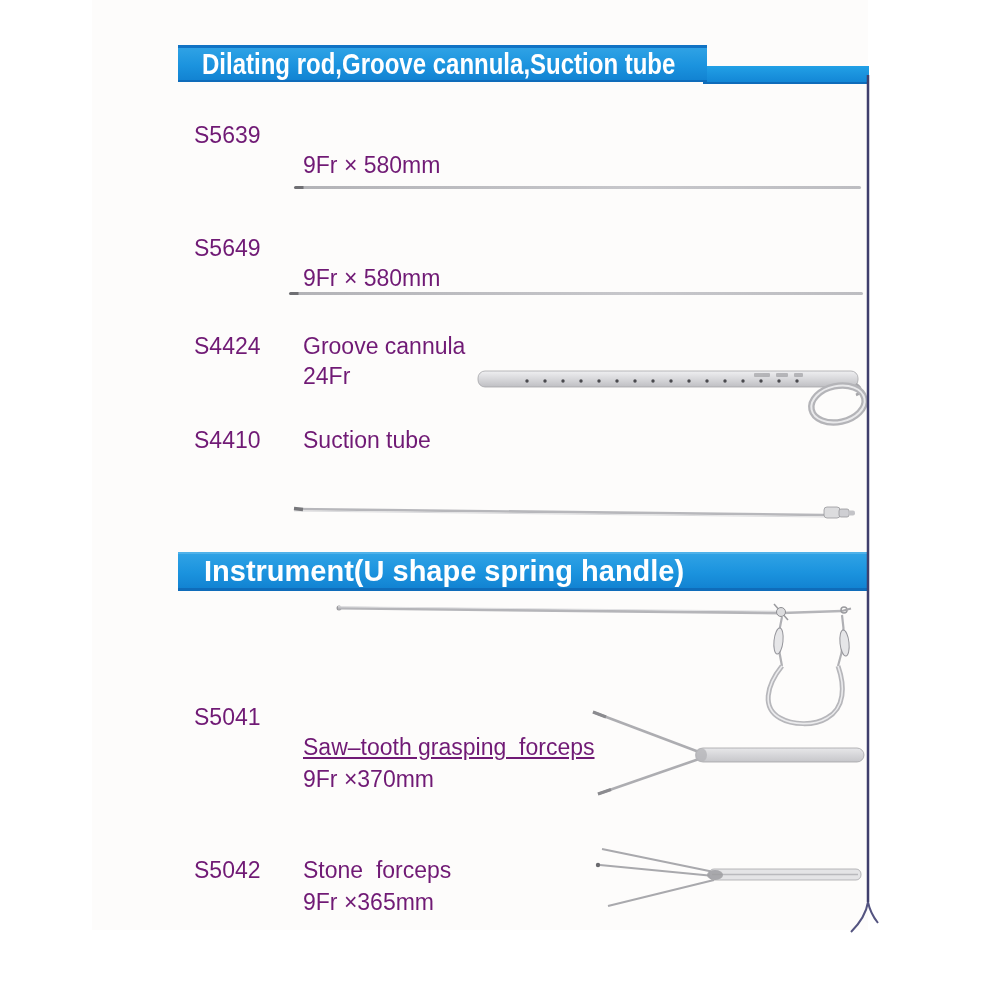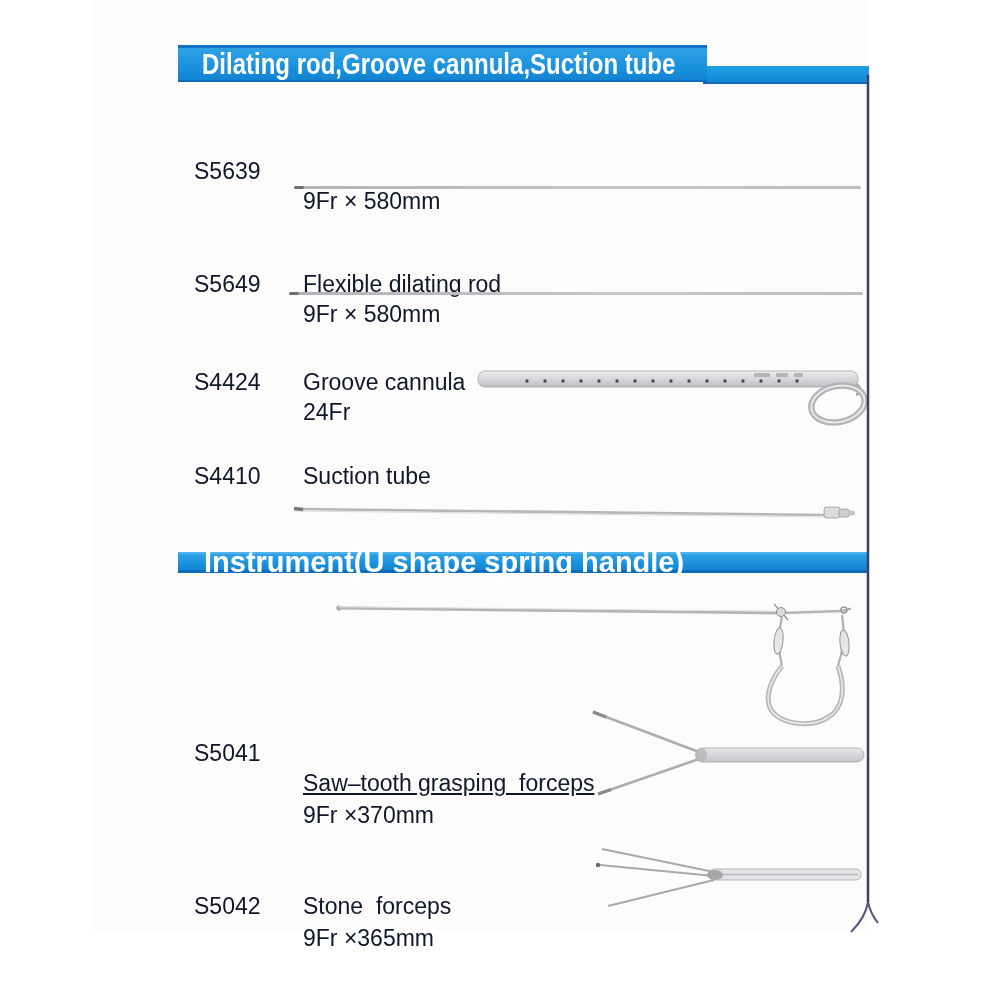--- a/index.html
+++ b/index.html
@@ -7,26 +7,26 @@
           font-family:"Liberation Sans",sans-serif;}
   .page-tint{position:absolute;left:92px;top:0;width:776px;height:930px;background:#fdfcfb;}
   
   .hdr{position:absolute;color:#ffffff;font-weight:bold;display:flex;align-items:center;box-sizing:border-box;}
   #hdr1{left:178px;top:45px;width:529px;height:37px;
         background:linear-gradient(180deg,#2fa2e5 0%,#1b93de 55%,#1283d2 100%);
         border-top:3px solid #1173c4;border-bottom:2px solid #0f6cba;padding-left:24px;}
   #hdr1 .t{font-size:30px;white-space:nowrap;transform:scaleX(.80);transform-origin:0 50%;}
   #hdr1ext{position:absolute;left:703px;top:66px;width:166px;height:18px;
         background:linear-gradient(180deg,#22a0e6,#1387d6);border-bottom:2px solid #0f6cba;box-sizing:border-box;}
-  #hdr2{left:178px;top:552px;width:690px;height:21px;
+  #hdr2{left:178px;top:552px;width:690px;height:39px;
         background:linear-gradient(180deg,#2fa2e5 0%,#1b93de 55%,#1283d2 100%);
         border-top:2px solid #4fb2ea;border-bottom:3px solid #0f6cba;padding-left:26px;}
   #hdr2 .t{font-size:29px;white-space:nowrap;}
   
-  .code,.pname,.pspec{position:absolute;font-size:23px;color:#0f172a;line-height:28px;margin-top:36px;}
+  .code,.pname,.pspec{position:absolute;font-size:23px;color:#701a75;line-height:28px;}
   .pname,.pspec{white-space:pre;}
   
   .rodline{position:absolute;height:3px;border-radius:2px;
         background:linear-gradient(90deg,#6f6f73 0px,#6f6f73 9px,#b3b3b7 10px,#c7c7cb 60%,#bdbdc1 100%);}
   svg{position:absolute;overflow:visible;}
 </style>
 </head>
 <body>
 
 <div class="canvas">
@@ -35,21 +35,20 @@
   <div id="hdr1ext"></div>
   <div class="hdr" id="hdr1">
     <span class="t">Dilating rod,Groove cannula,Suction tube</span>
   </div>
 
   <div class="code" style="left:194px;top:121px;">S5639</div>
   <div class="pspec" style="left:303px;top:151px;">9Fr × 580mm</div>
   <div class="rodline" style="left:294px;top:186px;width:567px;"></div>
 
   <div class="code" style="left:194px;top:234px;">S5649</div>
-  <div class="pname" style="left:303px;top:234px;">Flexible dilating rod</div>
   <div class="pspec" style="left:303px;top:264px;">9Fr × 580mm</div>
   <div class="rodline" style="left:289px;top:292px;width:574px;"></div>
 
   <div class="code" style="left:194px;top:332px;">S4424</div>
   <div class="pname" style="left:303px;top:332px;">Groove cannula</div>
   <div class="pspec" style="left:303px;top:362px;text-align:center;">24Fr</div>
   <svg style="left:468px;top:362px;" width="402" height="66" viewBox="0 0 402 66">
     <defs>
       <linearGradient id="tubeGrad" x1="0" y1="0" x2="0" y2="1">
         <stop offset="0%" stop-color="#efeff1"></stop>

